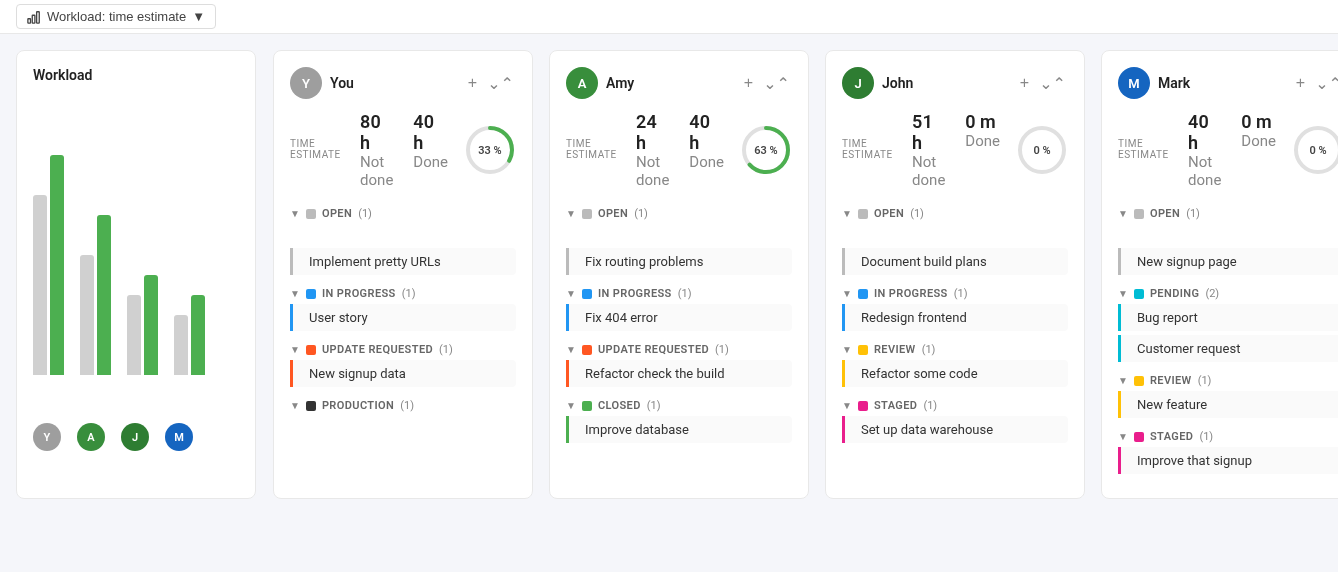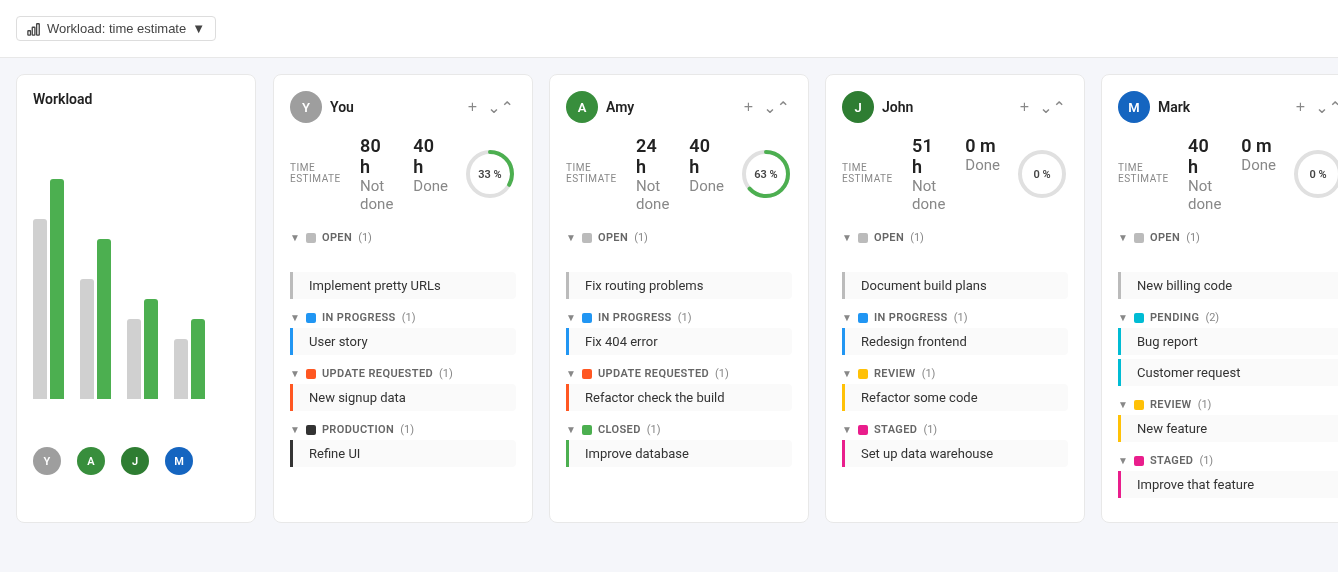--- a/index.html
+++ b/index.html
@@ -1,19 +1,19 @@
 <!DOCTYPE html>
 <html><head>
   <meta charset="utf-8">
   <style>
     * { box-sizing: border-box; margin: 0; padding: 0; }
     body { font-family: -apple-system, BlinkMacSystemFont, 'Segoe UI', Roboto, sans-serif; background: #f5f6fa; color: #333; font-size: 13px; }
 
     .top-bar {
-      padding: 16px 16px;
+      padding: 4px 16px;
       background: #fff;
       border-bottom: 1px solid #e8e8e8;
       display: flex;
       align-items: center;
     }
     .workload-btn {
       display: flex;
       align-items: center;
       gap: 6px;
       background: none;
@@ -389,23 +389,20 @@
             <span class="task-name">New signup data</span>
           </div>
         </div>
         <div class="status-group">
           <div class="status-header">
             <span class="status-toggle">▼</span>
             <span class="status-dot dot-black"></span>
             <span class="status-name">PRODUCTION</span>
             <span class="status-count">(1)</span>
           </div>
-          <div class="task-item border-black">
-            <span class="task-name">Refine UI</span>
-          </div>
         </div>
       </div>
       <div class="person-col">
         <div class="person-header">
           <div class="person-info">
             <div class="avatar" style="background: rgb(56, 142, 60);">A</div>
             <span class="person-name">Amy</span>
           </div>
           <div class="person-actions">
             <button class="icon-btn">+</button>
@@ -582,21 +579,21 @@
             </svg><div class="donut-label">0 %</div></div>
         </div>
         <div class="status-group">
           <div class="status-header">
             <span class="status-toggle">▼</span>
             <span class="status-dot dot-gray"></span>
             <span class="status-name">OPEN</span>
             <span class="status-count">(1)</span>
           </div>
           <div class="task-item border-gray">
-            <span class="task-name">New billing code</span>
+            <span class="task-name">New signup page</span>
           </div>
         </div>
         <div class="status-group">
           <div class="status-header">
             <span class="status-toggle">▼</span>
             <span class="status-dot dot-cyan"></span>
             <span class="status-name">PENDING</span>
             <span class="status-count">(2)</span>
           </div>
           <div class="task-item border-cyan">
@@ -618,19 +615,19 @@
           </div>
         </div>
         <div class="status-group">
           <div class="status-header">
             <span class="status-toggle">▼</span>
             <span class="status-dot dot-pink"></span>
             <span class="status-name">STAGED</span>
             <span class="status-count">(1)</span>
           </div>
           <div class="task-item border-pink">
-            <span class="task-name">Improve that feature</span>
+            <span class="task-name">Improve that signup</span>
           </div>
         </div>
       </div>
     </div>
 
 </div>
 
 </body></html>

